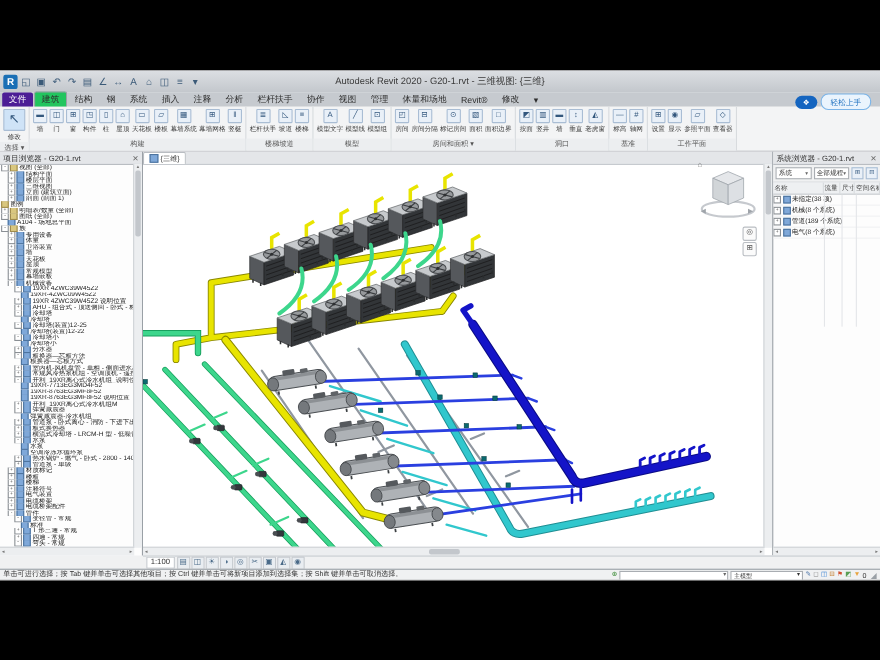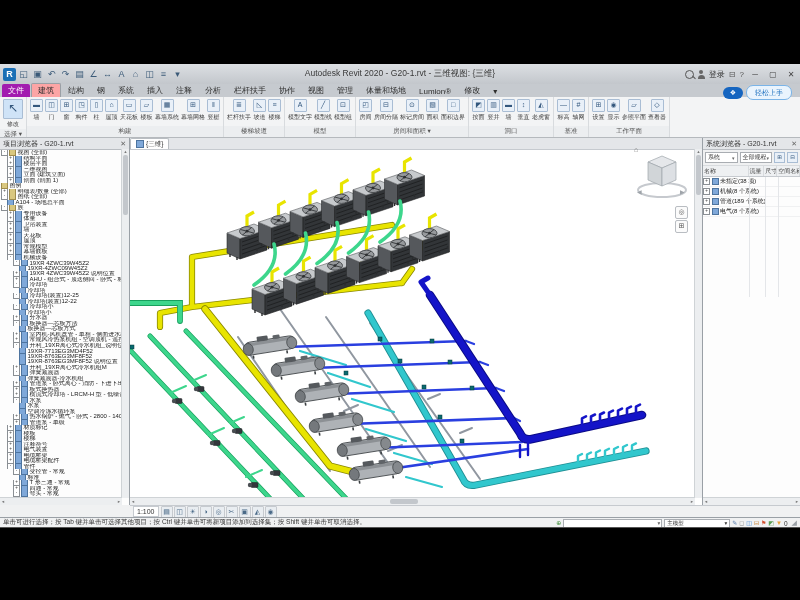--- a/index.html
+++ b/index.html
@@ -21,22 +21,22 @@
   .mini-search::after{content:"";position:absolute;left:6px;top:6px;width:4px;height:1.2px;background:#555;transform:rotate(45deg);}
   .mini-user{width:7px;height:4px;border-radius:4px 4px 0 0;background:#666;position:relative;margin-top:5px;}
   .mini-user::before{content:"";position:absolute;left:1.5px;top:-5px;width:4px;height:4px;border-radius:50%;background:#666;}
   .signin{color:#333;}
   .tbi{color:#555;font-size:8px;}
   .winbtn{width:14px;text-align:center;color:#444;font-size:8px;}
   
   .tabs{position:absolute;left:0;top:20px;width:100%;height:13px;background:#c6cacf;
         display:flex;align-items:flex-end;padding-left:2px;box-sizing:border-box;}
   .tab{font-size:8px;color:#2e2e2e;padding:1px 6px 1px 6px;margin-right:1px;white-space:nowrap;}
-  .tab.file{background:#a21caf;color:#fff;border-radius:2px 2px 0 0;}
-  .tab.active{background:#fca5a5;border:1px solid #9aa0a6;border-bottom:none;border-radius:2px 2px 0 0;}
+  .tab.file{background:#4c1d95;color:#fff;border-radius:2px 2px 0 0;}
+  .tab.active{background:#22c55e;border:1px solid #9aa0a6;border-bottom:none;border-radius:2px 2px 0 0;}
   
   .ribbon{position:absolute;left:0;top:33px;width:100%;height:40px;background:#f3f4f5;
           border-bottom:1px solid #b5b9bd;display:flex;align-items:stretch;overflow:hidden;}
   .rgroup{display:flex;flex-direction:column;justify-content:space-between;
           border-right:1px solid #d8dbde;padding:2px 3px 0 3px;}
   .rtools{display:flex;gap:2px;align-items:flex-start;}
   .rtool{display:flex;flex-direction:column;align-items:center;min-width:13px;}
   .rtool .ric{width:11px;height:11px;background:#e9f0f8;border:1px solid #a9bdd4;border-radius:1px;
               font-size:7px;line-height:10px;text-align:center;color:#33577d;}
   .rtool .rlb{font-size:6px;color:#3c3c3c;white-space:nowrap;margin-top:1px;}
@@ -129,47 +129,37 @@
           <span class="qi">▤</span>
           <span class="qi">∠</span>
           <span class="qi">↔</span>
           <span class="qi">A</span>
           <span class="qi">⌂</span>
           <span class="qi">◫</span>
           <span class="qi">≡</span>
           <span class="qi">▾</span>
         </div>
     <div class="tb-title">Autodesk Revit 2020 - G20-1.rvt - 三维视图: {三维}</div>
-    <div class="tb-right">
-      <span class="mini-search"></span>
-      <span class="mini-user"></span>
-      <span class="signin">登录</span>
-      <span class="tbi">⊟</span>
-      <span class="tbi">?</span>
-      <span class="winbtn">─</span>
-      <span class="winbtn">▢</span>
-      <span class="winbtn">✕</span>
-    </div>
   </div>
 
   <div class="tabs" id="ribbonTabs">
         <span class="tab file">文件</span>
         <span class="tab active">建筑</span>
         <span class="tab">结构</span>
         <span class="tab">钢</span>
         <span class="tab">系统</span>
         <span class="tab">插入</span>
         <span class="tab">注释</span>
         <span class="tab">分析</span>
         <span class="tab">栏杆扶手</span>
         <span class="tab">协作</span>
         <span class="tab">视图</span>
         <span class="tab">管理</span>
         <span class="tab">体量和场地</span>
-        <span class="tab">Lumion®</span>
+        <span class="tab">Revit®</span>
         <span class="tab">修改</span>
         <span class="tab">▾</span>
       </div>
 
   <div class="ribbon" id="ribbonGroups">
         <div class="rgroup">
           <div class="rtools">
             <div class="rtool big">
               <div class="ric">↖</div>
               <div class="rlb">修改</div>

